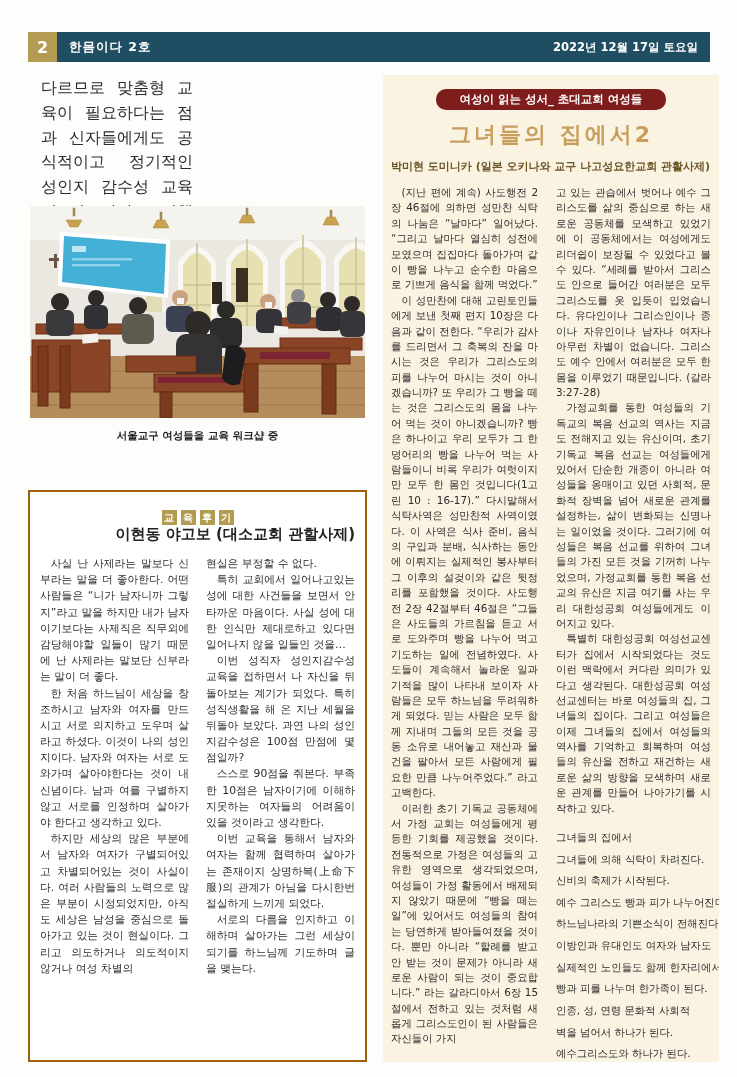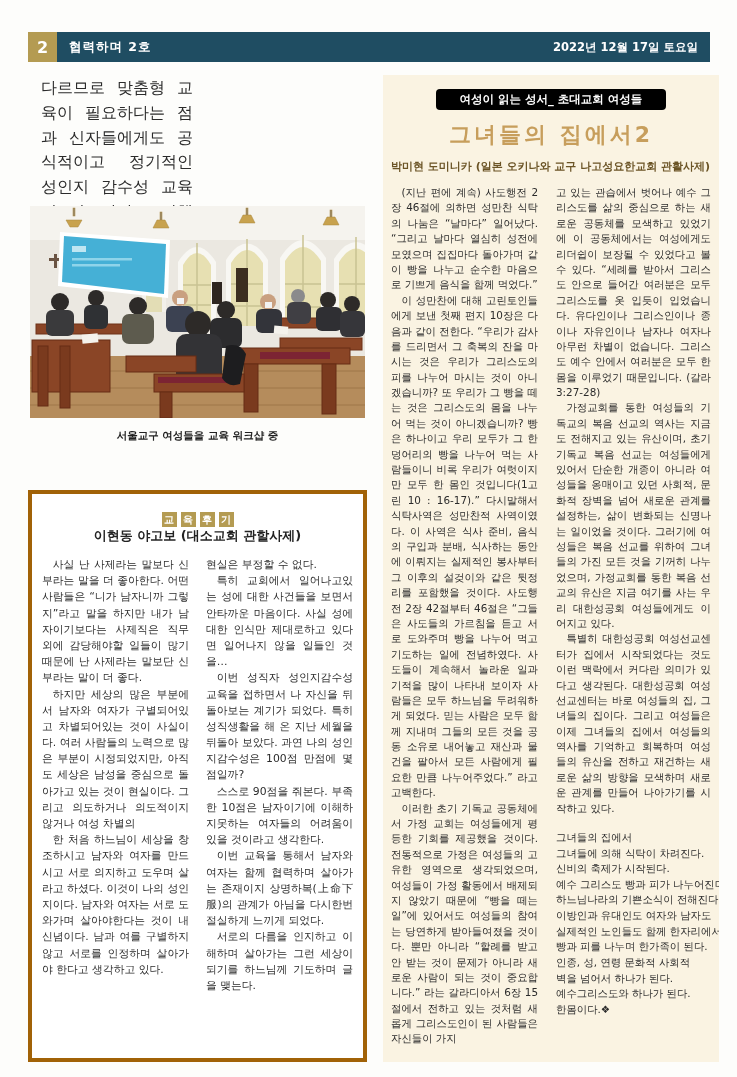--- a/index.html
+++ b/index.html
@@ -25,52 +25,52 @@
   .intro{position:absolute;left:28px;top:76px;width:340px;display:flex;gap:16px;}
   .intro .col{font-size:16px;line-height:1.55;margin-left:13px;}
   .intro .c1{width:152px;}
   .intro .c2{width:172px;}
   
   .photo{position:absolute;left:30px;top:206px;width:335px;height:212px;overflow:hidden;}
   .caption{position:absolute;left:30px;top:429px;width:335px;text-align:center;
     font-size:10.5px;font-weight:700;color:#222;}
   
   .edubox{position:absolute;left:28px;top:490px;width:339px;height:572px;
-    border:4px solid #a16207;background:#fff;box-sizing:border-box;
+    border:2px solid #a16207;background:#fff;box-sizing:border-box;
     padding:14px 10px 8px;overflow:hidden;}
   .edu-badges{text-align:center;}
   .edu-badges span{display:inline-block;width:15px;height:15px;line-height:15px;
     background:#b49b52;color:#fff;font-size:10px;font-weight:bold;text-align:center;
     margin:0 2px;}
   .edu-title{text-align:center;color:#3565a0;font-size:20px;font-weight:bold;
     letter-spacing:1px;margin:9px 0 8px;}
-  .edu-byline{text-align:center;font-size:13px;font-weight:bold;color:#222;margin-bottom:12px;}
+  .edu-byline{text-align:right;font-size:15px;font-weight:bold;color:#222;margin-bottom:12px;}
   .edubox .cols{gap:17px;}
   .edubox .col{width:152px;font-size:10.8px;line-height:1.5;}
   
   .feature{position:absolute;left:383px;top:75px;width:336px;height:987px;
     background:#faf3e2;box-sizing:border-box;padding:13px 8px 8px;overflow:hidden;}
   .kicker-wrap{text-align:center;}
-  .kicker{display:inline-block;background:#000000;color:#fff;font-size:11.5px;
-    font-weight:bold;padding:3px 24px;border-radius:4px;}
+  .kicker{display:inline-block;background:#7f1d1d;color:#fff;font-size:11.5px;
+    font-weight:bold;padding:3px 24px;border-radius:10px;}
   .feat-title{text-align:center;color:#c79e5c;font-size:22px;font-weight:700;
     letter-spacing:3px;margin:10px 0 9px;}
   .feat-byline{text-align:left;font-size:11px;font-weight:bold;color:#6b5426;margin-bottom:11px;}
   .feature .cols{gap:18px;}
   .feature .col{width:155px;font-size:10.4px;line-height:1.48;}
   .poem{margin-top:14px;line-height:1.5;}
-  .poem div{white-space:nowrap;}
+  .poem div{white-space:nowrap;margin-top:6px;}
 </style>
 </head>
 <body>
 
 <div class="header">
   <div class="pagenum">2</div>
   <div class="headbar">
-    <span class="masthead">협력하며  2호</span>
+    <span class="masthead">한몸이다  2호</span>
     <span class="dateline">2022년 12월 17일 토요일</span>
   </div>
 </div>
 
 <div class="intro">
   <div class="col c1">
     <p class="p cont">다르므로 맞춤형 교육이 필요하다는 점과 신자들에게도 공식적이고 정기적인 성인지 감수성 교육이 필요하다고 답했으며, 피해자 상담방법이나 공동체 회복에 대한 방안에도 관심이 많았다.</p>
   </div>
 </div>
 
@@ -190,22 +190,22 @@
 <div class="caption">서울교구 여성들을 교육 워크샵 중</div>
 
 <div class="edubox">
   <div class="edu-badges">
     <span>교</span><span>육</span><span>후</span><span>기</span>
   </div>
   <div class="edu-byline">이현동 야고보 (대소교회 관할사제)</div>
   <div class="cols">
     <div class="col">
       <p class="p">사실 난 사제라는 말보다 신부라는 말을 더 좋아한다. 어떤 사람들은 “니가 남자니까 그렇지”라고 말을 하지만 내가 남자이기보다는 사제직은 직무외에 감당해야할 일들이 많기 때문에 난 사제라는 말보단 신부라는 말이 더 좋다.</p>
+      <p class="p">한 처음 하느님이 세상을 창조하시고 남자와 여자를 만드시고 서로 의지하고 도우며 살라고 하셨다. 이것이 나의 성인지이다. 남자와 여자는 서로 도와가며 살아야한다는 것이 내 신념이다. 남과 여를 구별하지 않고 서로를 인정하며 살아가야 한다고 생각하고 있다.</p>
       <p class="p">하지만 세상의 많은 부분에서 남자와 여자가 구별되어있고 차별되어있는 것이 사실이다. 여러 사람들의 노력으로 많은 부분이 시정되었지만, 아직도 세상은 남성을 중심으로 돌아가고 있는 것이 현실이다. 그리고 의도하거나 의도적이지 않거나 여성 차별의</p>
-      <p class="p">한 처음 하느님이 세상을 창조하시고 남자와 여자를 만드시고 서로 의지하고 도우며 살라고 하셨다. 이것이 나의 성인지이다. 남자와 여자는 서로 도와가며 살아야한다는 것이 내 신념이다. 남과 여를 구별하지 않고 서로를 인정하며 살아가야 한다고 생각하고 있다.</p>
     </div>
     <div class="col">
       <p class="p cont">현실은 부정할 수 없다.</p>
       <p class="p">특히 교회에서 일어나고있는 성에 대한 사건들을 보면서 안타까운 마음이다. 사실 성에 대한 인식만 제대로하고 있다면 일어나지 않을 일들인 것을…</p>
       <p class="p">이번 성직자 성인지감수성 교육을 접하면서 나 자신을 뒤돌아보는 계기가 되었다. 특히 성직생활을 해 온 지난 세월을 뒤돌아 보았다. 과연 나의 성인지감수성은 100점 만점에 몇 점일까?</p>
       <p class="p">스스로 90점을 줘본다. 부족한 10점은 남자이기에 이해하지못하는 여자들의 어려움이 있을 것이라고 생각한다.</p>
       <p class="p">이번 교육을 통해서 남자와 여자는 함께 협력하며 살아가는 존재이지 상명하복(上命下服)의 관계가 아님을 다시한번 절실하게 느끼게 되었다.</p>
       <p class="p">서로의 다름을 인지하고 이해하며 살아가는 그런 세상이 되기를 하느님께 기도하며 글을 맺는다.</p>
     </div>
   </div>

